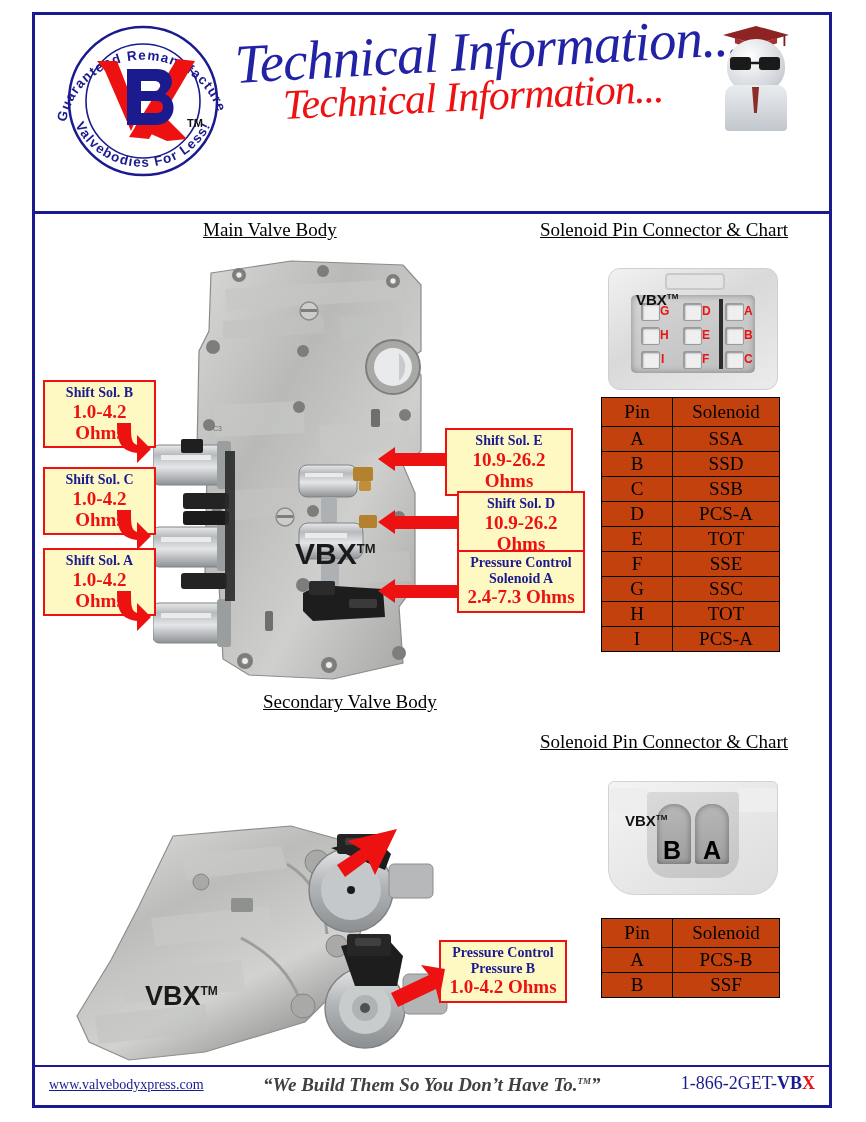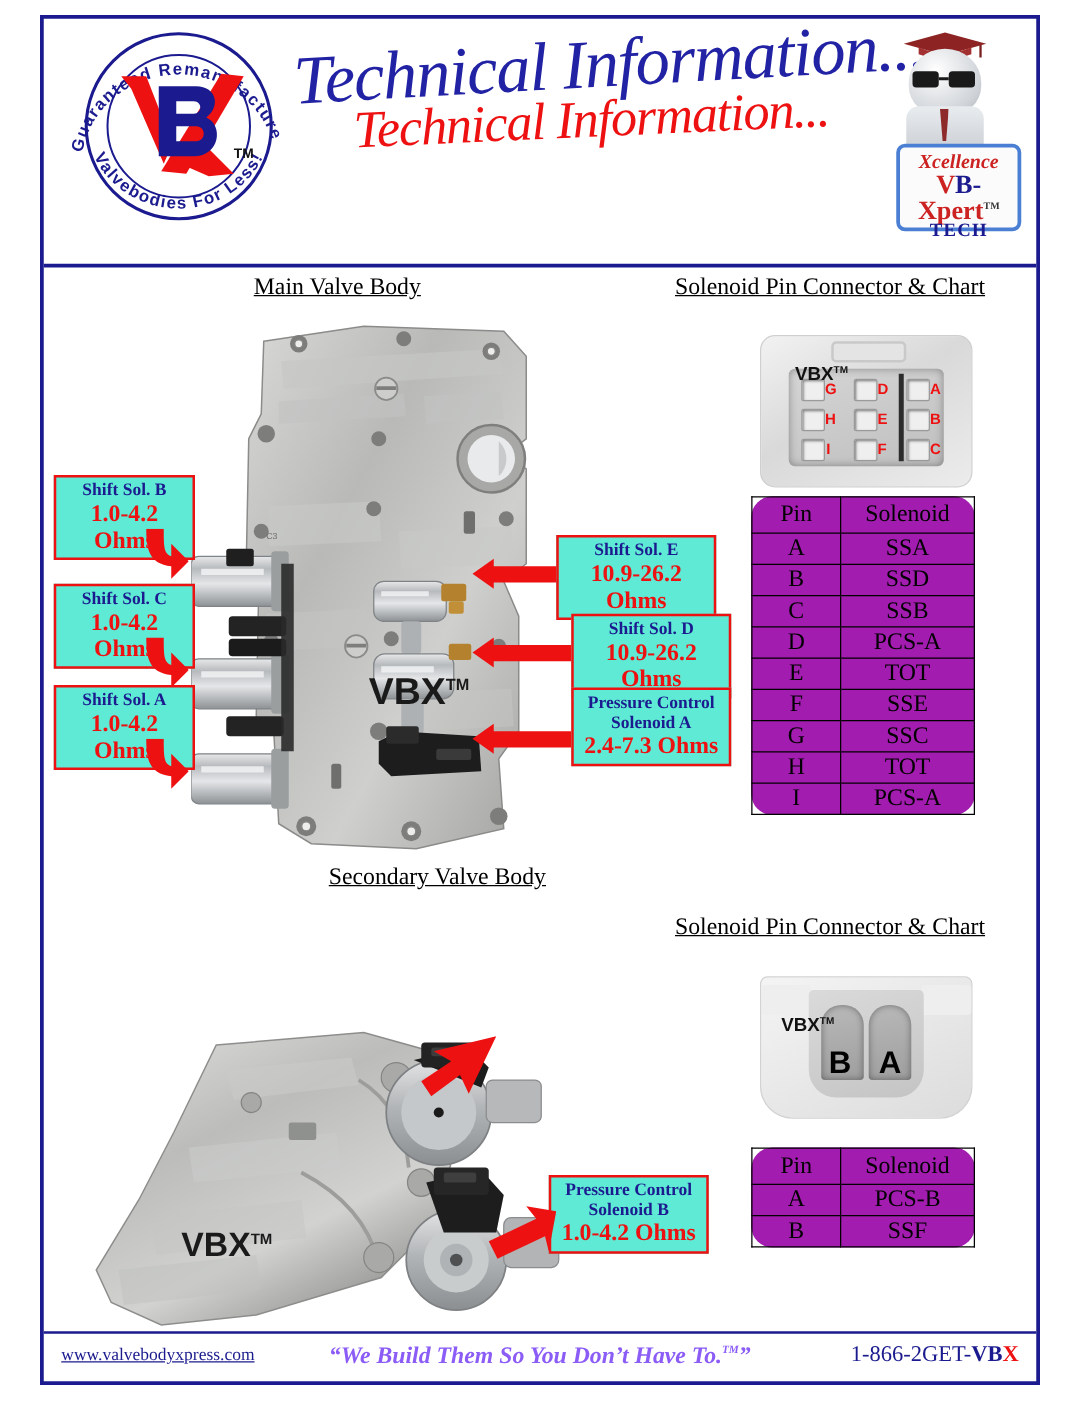--- a/index.html
+++ b/index.html
@@ -75,33 +75,33 @@
     font-size:30px;color:#000;font-family:"Liberation Serif",serif;
   }
   .hrule{position:absolute;left:0;top:196px;width:794px;height:3px;background:#1b1b8f;}
   
   .sec-head{
     position:absolute;font-size:19px;color:#000;
     text-decoration:underline;font-family:"Liberation Serif",serif;white-space:nowrap;
   }
   
   .callout{
-    position:absolute;border:2px solid #ee1111;background:#5eead4;
+    position:absolute;border:2px solid #ee1111;background:#fef9c3;
     text-align:center;padding:3px 5px;box-sizing:border-box;line-height:1.12;
   }
   .callout .lbl{color:#1b1b8f;font-size:14px;font-family:"Liberation Serif",serif;font-weight:bold;}
   .callout .ohm{color:#ee1111;font-size:19px;font-weight:bold;font-family:"Liberation Serif",serif;}
   
   .arrow-h{position:absolute;height:13px;background:#ee1111;}
   .arrow-h:after{content:"";position:absolute;left:-16px;top:-6px;
     border-top:12px solid transparent;border-bottom:12px solid transparent;
     border-right:17px solid #ee1111;}
   .arrow-hook{position:absolute;width:40px;height:44px;}
   
-  .pintable{position:absolute;border-collapse:collapse;background:#a21caf;border-radius:17px;}
+  .pintable{position:absolute;border-collapse:collapse;background:#c2410c;}
   .pintable td{
     border:1.5px solid #000;text-align:center;
     font-family:"Liberation Serif",serif;font-size:19px;color:#000;
     padding:1px 0;
   }
   .pintable td.h{font-size:19px;padding:3px 0;}
   .pintable .c1{width:70px;} .pintable .c2{width:106px;}
   
   .conn9{
     position:absolute;width:168px;height:120px;border-radius:12px;
@@ -136,21 +136,21 @@
   .conn2 .bl{font-family:"Liberation Sans",sans-serif;font-weight:bold;font-size:25px;color:#000;
     position:absolute;}
   
   .photo{position:absolute;}
   .mvb-wm{position:absolute;font-family:"Liberation Sans",sans-serif;font-weight:bold;
     font-size:30px;color:#1a1a1a;}
   
   .footrule{position:absolute;left:0;bottom:38px;width:794px;height:2px;background:#1b1b8f;}
   .f-url{position:absolute;left:14px;bottom:12px;font-size:14px;color:#1b1b8f;
     font-family:"Liberation Serif",serif;}
-  .f-slogan{position:absolute;left:228px;bottom:9px;font-size:19px;color:#8b5cf6;
+  .f-slogan{position:absolute;left:228px;bottom:9px;font-size:19px;color:#404040;
     font-weight:bold;font-style:italic;font-family:"Liberation Serif",serif;}
   .f-slogan .tm{font-size:9px;vertical-align:super;}
   .f-phone{position:absolute;right:14px;bottom:11px;font-size:18px;color:#1b1b8f;
     font-family:"Liberation Serif",serif;}
   .f-phone .vb{font-weight:bold;color:#1b1b8f;}
   .f-phone .x{font-weight:bold;color:#ee1111;}
 </style>
 </head>
 <body>
 
@@ -196,25 +196,20 @@
         <line x1="68" y1="12" x2="68" y2="23" stroke="#7a1f1f" stroke-width="2"></line>
       </svg>
       <div class="head"></div>
       <svg class="glasses" viewBox="0 0 52 15">
         <rect x="1" y="1" width="21" height="13" rx="3" fill="#1a1a1a"></rect>
         <rect x="30" y="1" width="21" height="13" rx="3" fill="#1a1a1a"></rect>
         <line x1="22" y1="7" x2="30" y2="7" stroke="#1a1a1a" stroke-width="2.5"></line>
       </svg>
       <div class="torso"></div>
       <div class="tie"></div>
-      <div class="signboard">
-        <div class="sb1">Xcellence</div>
-        <div class="sb2"><span class="r">V</span><span class="b">B-</span><span class="r">Xpert</span><span class="tm">TM</span></div>
-        <div class="sb3">TECH</div>
-      </div>
     </div>
 
     <div class="hrule"></div>
   </div>
 
   <div class="sec-head" style="left:168px;top:204px;">Main Valve Body</div>
   <div class="sec-head" style="left:505px;top:204px;">Solenoid Pin Connector &amp; Chart</div>
   <div class="sec-head" style="left:228px;top:676px;">Secondary Valve Body</div>
   <div class="sec-head" style="left:505px;top:716px;">Solenoid Pin Connector &amp; Chart</div>
 
@@ -498,21 +493,21 @@
   <div class="mvb-wm" style="left:110px;top:966px;font-size:27px;">
     <span>VBX</span><span style="font-size:12px;vertical-align:super;">TM</span>
   </div>
 
   <svg style="position:absolute;left:300px;top:812px;width:62px;height:60px;" viewBox="0 0 62 60">
     <path d="M62,2 L40,48 L33,33 L10,50 L2,38 L26,22 L12,14 Z" fill="#ee1111"></path>
   </svg>
 
   <div class="callout" style="left:404px;top:925px;width:128px;">
     <div class="lbl">Pressure Control</div>
-    <div class="lbl">Solenoid B</div>
+    <div class="lbl">Pressure B</div>
     <div class="ohm">1.0-4.2 Ohms</div>
   </div>
   <svg style="position:absolute;left:350px;top:948px;width:60px;height:48px;" viewBox="0 0 60 48">
     <path d="M60,6 L36,2 L44,12 L6,30 L13,44 L51,26 L54,38 Z" fill="#ee1111"></path>
   </svg>
 
   <div class="conn2" style="left:573px;top:766px;">
     <div class="ear-l"></div>
     <div class="ear-r"></div>
     <div class="body">

